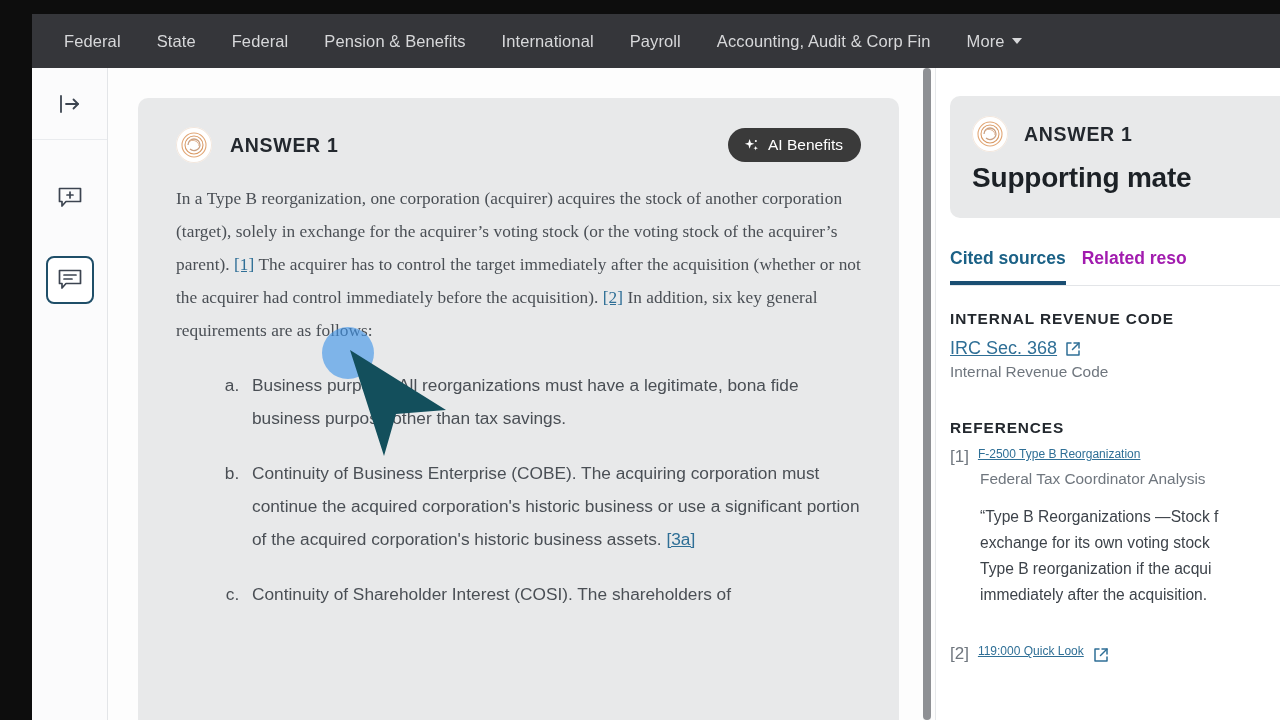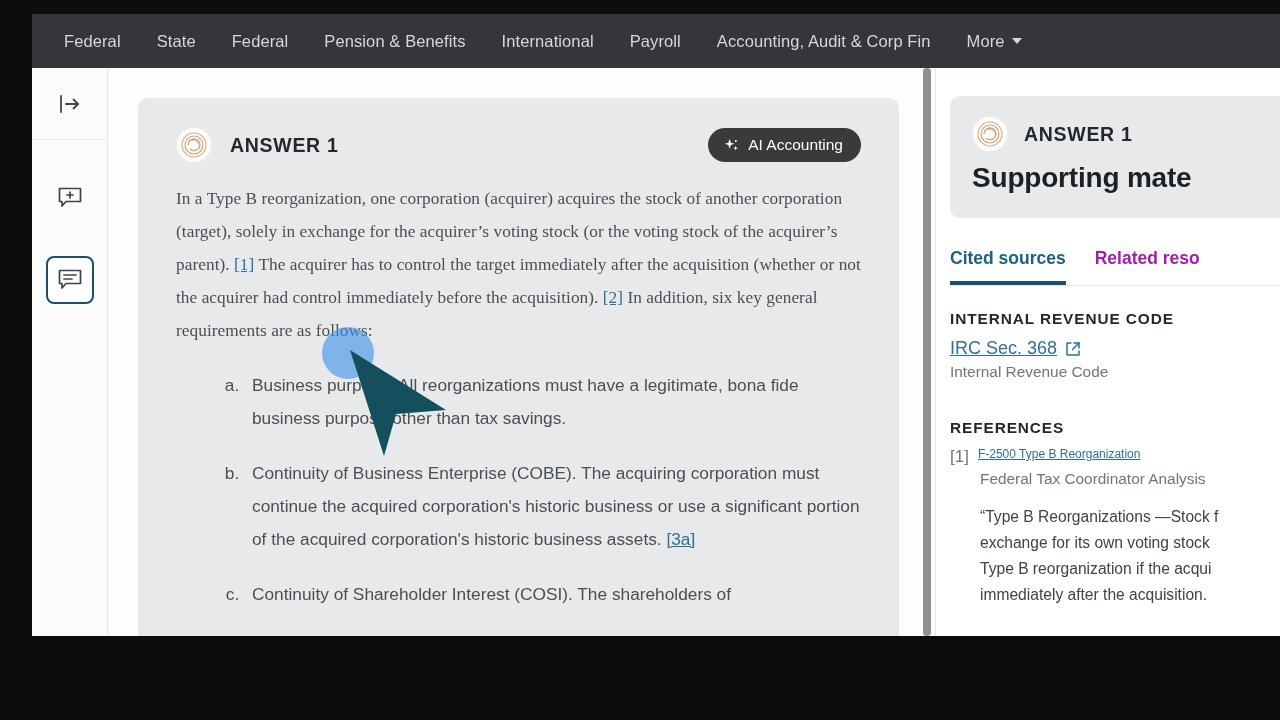--- a/index.html
+++ b/index.html
@@ -10,21 +10,21 @@
     height: 720px;
     overflow: hidden;
     background: #0d0d0d;
     font-family: "Liberation Sans", sans-serif;
     -webkit-font-smoothing: antialiased;
   }
 
   #app {
     position: relative;
     width: 1280px;
-    height: 636px;
+    height: 720px;
     background: #0d0d0d;
     overflow: hidden;
   }
 
   
   .topnav {
     position: absolute;
     left: 32px;
     top: 14px;
     right: 0;
@@ -227,21 +227,21 @@
     margin-top: 10px;
     font-size: 28px;
     font-weight: bold;
     color: #1c2126;
     white-space: nowrap;
     letter-spacing: -.2px;
   }
 
   .tabs {
     display: flex;
-    gap: 29px;
+    gap: 16px;
     margin: 30px 0 0 14px;
     border-bottom: 1px solid #e3e5e8;
     white-space: nowrap;
   }
   .tab {
     font-size: 17.5px;
     font-weight: bold;
     color: #a21caf;
     padding-bottom: 12px;
     cursor: pointer;
@@ -374,21 +374,21 @@
               <path d="M11 11 C15 9, 20 12, 20 16" fill="none" stroke="#e0b492" stroke-width="1"></path>
             </svg>
           </div>
           <div class="answer-title">ANSWER 1</div>
           <div class="ai-badge">
             <svg width="17" height="17" viewBox="0 0 18 18">
               <path d="M7 2 L8.3 6 L12 7.2 L8.3 8.4 L7 12.4 L5.7 8.4 L2 7.2 L5.7 6 Z" fill="#ffffff"></path>
               <path d="M13.4 9.4 L14 11.2 L15.8 11.8 L14 12.4 L13.4 14.2 L12.8 12.4 L11 11.8 L12.8 11.2 Z" fill="#ffffff"></path>
               <circle cx="13.6" cy="4.2" r="1.1" fill="#ffffff"></circle>
             </svg>
-            <span>AI Accounting</span>
+            <span>AI Benefits</span>
           </div>
         </div>
 
         <div class="body-text">
           <span>In a Type B reorganization, one corporation (acquirer) acquires the stock of another corporation (target), solely in exchange for the acquirer’s voting stock (or the voting stock of the acquirer’s parent). </span><span class="cite">[1]</span><span> The acquirer has to control the target immediately after the acquisition (whether or not the acquirer had control immediately before the acquisition). </span><span class="cite">[2]</span><span> In addition, six key general requirements are as follows:</span>
         </div>
 
         <ol class="reqs">
           <li>
             <span>Business purpose. All reorganizations must have a legitimate, bona fide business purpose other than tax savings.</span><span class="cite"></span>

